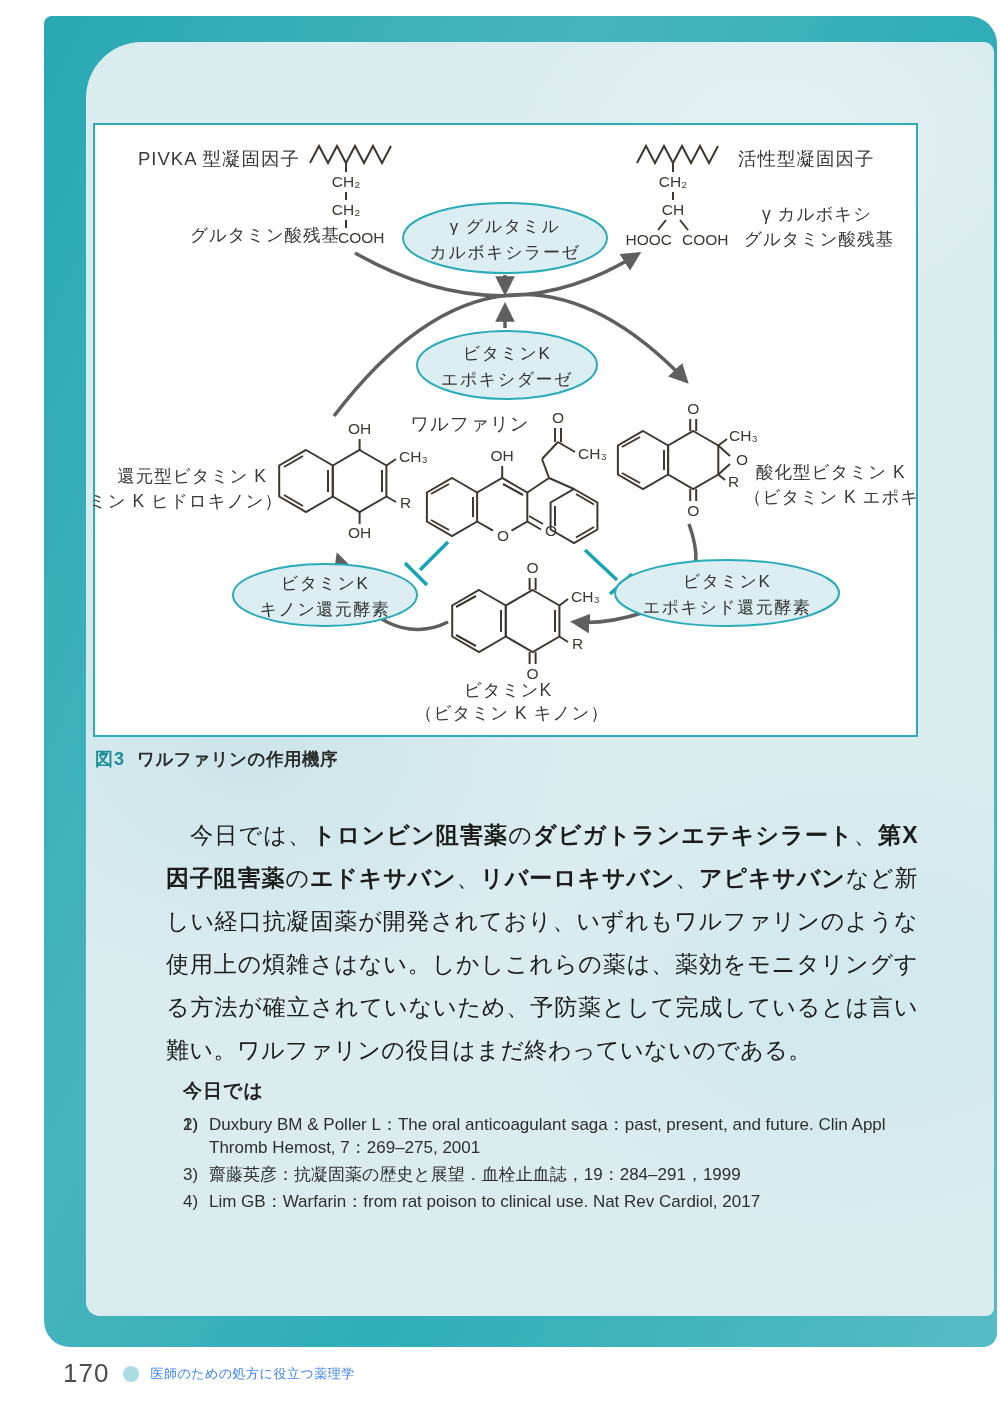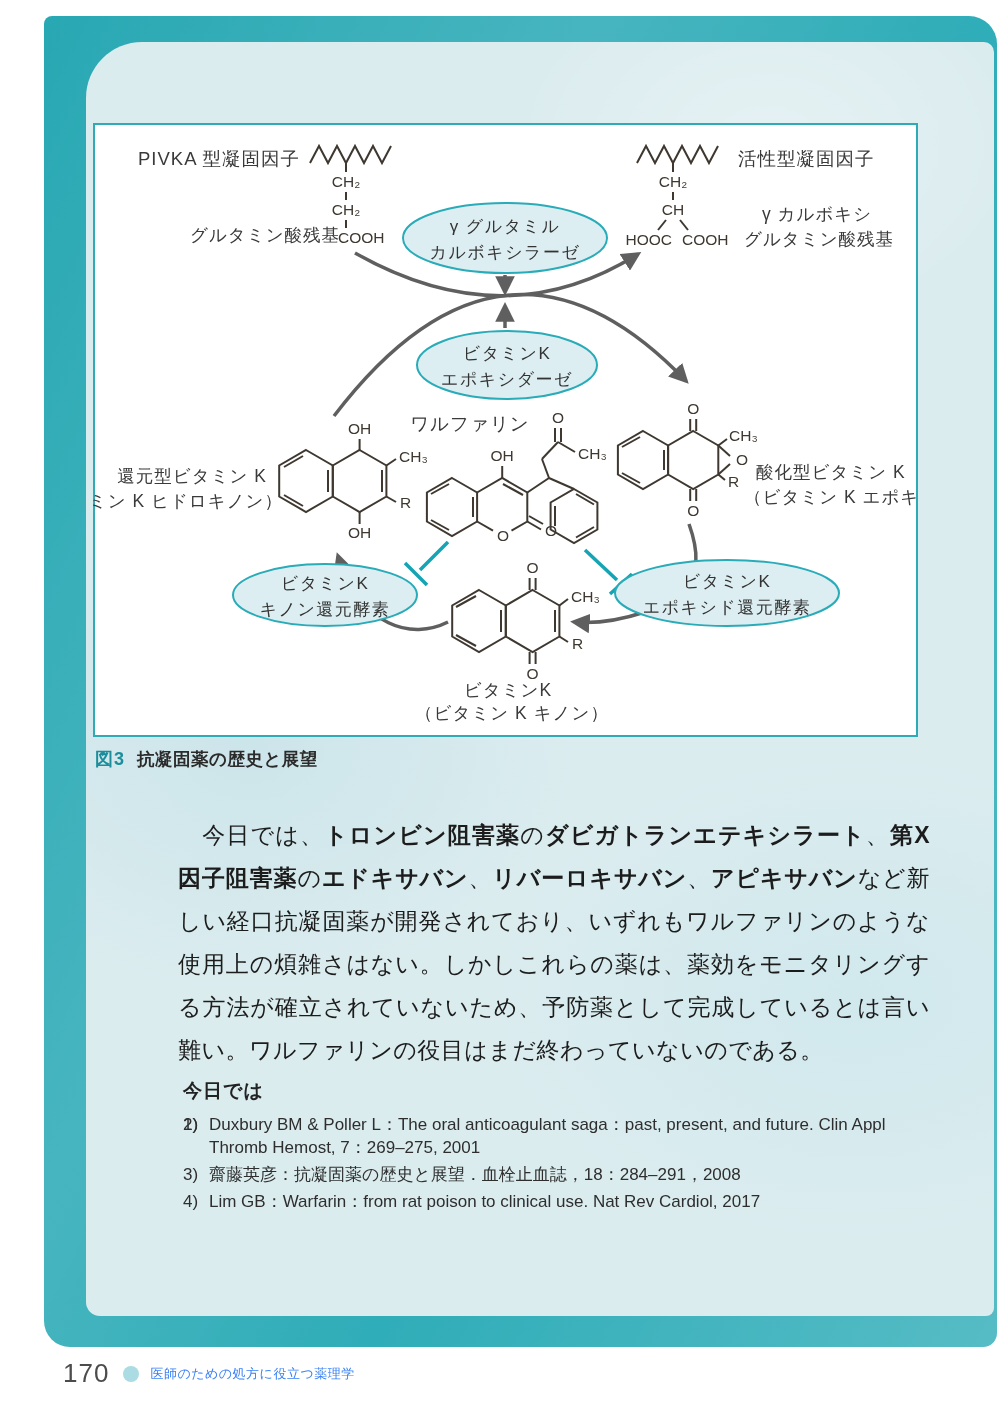--- a/index.html
+++ b/index.html
@@ -14,21 +14,21 @@
            radial-gradient(500px 380px at 18% 55%, rgba(176,216,224,.35), transparent 65%),
            radial-gradient(600px 400px at 85% 75%, rgba(196,228,234,.45), transparent 60%),
            #dbecef;
          border-radius:56px 10px 8px 14px;}
   .figure-box{position:absolute;left:93px;top:123px;width:825px;height:614px;
               background:#ffffff;border:2px solid #2fabb8;box-sizing:border-box;}
   .figure-box svg{position:absolute;left:-2px;top:-2px;}
   .caption{position:absolute;left:95px;top:747px;display:flex;align-items:baseline;gap:12px;}
   .caption .cap-label{color:#1b8e9b;font-weight:700;font-size:18px;letter-spacing:1px;}
   .caption .cap-title{color:#2b2b2b;font-weight:700;font-size:17.5px;letter-spacing:0.5px;}
-  .bodytext{position:absolute;left:178px;top:814px;width:752px;
+  .bodytext{position:absolute;left:166px;top:814px;width:752px;
             font-family:"Liberation Serif","DejaVu Serif",serif;
             font-size:23px;line-height:43px;color:#1c1c1c;text-align:justify;
             letter-spacing:0.5px;}
   .bodytext .bd{font-family:"Liberation Sans","DejaVu Sans",sans-serif;font-weight:700;}
   .refs{position:absolute;left:183px;top:1078px;width:735px;color:#2e2e2e;}
   .refs .refs-heading{font-size:19px;font-weight:700;color:#222;margin-bottom:9px;letter-spacing:1px;}
   .ref-item{position:relative;padding-left:26px;font-size:17px;line-height:23px;margin-bottom:4px;color:#2e2e2e;}
   .ref-item .ref-num{position:absolute;left:0;top:0;}
   .footer{position:absolute;left:63px;top:1358px;display:flex;align-items:center;}
   .footer .page-num{font-size:26px;color:#4c4c4c;letter-spacing:1px;}
@@ -214,37 +214,37 @@
         <path class="bond" d="M 559.4,636.5 L 568,642"></path>
         <text class="atom" x="572" y="649">R</text>
         <text class="lbl" x="508" y="696" text-anchor="middle">ビタミンK</text>
         <text class="lbl" x="512" y="719" text-anchor="middle">（ビタミン K キノン）</text>
       </g>
     </svg>
   </div>
 
   <div class="caption">
     <span class="cap-label">図3</span>
-    <span class="cap-title">抗凝固薬の歴史と展望</span>
+    <span class="cap-title">ワルファリンの作用機序</span>
   </div>
 
   <div class="bodytext"><span>　今日では、</span><span class="bd">トロンビン阻害薬</span><span>の</span><span class="bd">ダビガトランエテキシラート</span><span>、</span><span class="bd">第X因子阻害薬</span><span>の</span><span class="bd">エドキサバン</span><span>、</span><span class="bd">リバーロキサバン</span><span>、</span><span class="bd">アピキサバン</span><span>など新しい経口抗凝固薬が開発されており、いずれもワルファリンのような使用上の煩雑さはない。しかしこれらの薬は、薬効をモニタリングする方法が確立されていないため、予防薬として完成しているとは言い難い。ワルファリンの役目はまだ終わっていないのである。</span></div>
 
   <div class="refs">
     <div class="refs-heading">今日では</div>
     <div class="ref-item">
       <span class="ref-num">1)</span>
     </div>
     <div class="ref-item">
       <span class="ref-num">2)</span>
       <span>Duxbury BM &amp; Poller L：The oral anticoagulant saga：past, present, and future. Clin Appl Thromb Hemost, 7：269–275, 2001</span>
     </div>
     <div class="ref-item">
       <span class="ref-num">3)</span>
-      <span>齋藤英彦：抗凝固薬の歴史と展望．血栓止血誌，18：284–291，2008</span>
+      <span>齋藤英彦：抗凝固薬の歴史と展望．血栓止血誌，19：284–291，1999</span>
     </div>
     <div class="ref-item">
       <span class="ref-num">4)</span>
       <span>Lim GB：Warfarin：from rat poison to clinical use. Nat Rev Cardiol, 2017</span>
     </div>
   </div>
 
   <div class="footer">
     <span class="page-num">170</span>
     <span class="dot"></span>

